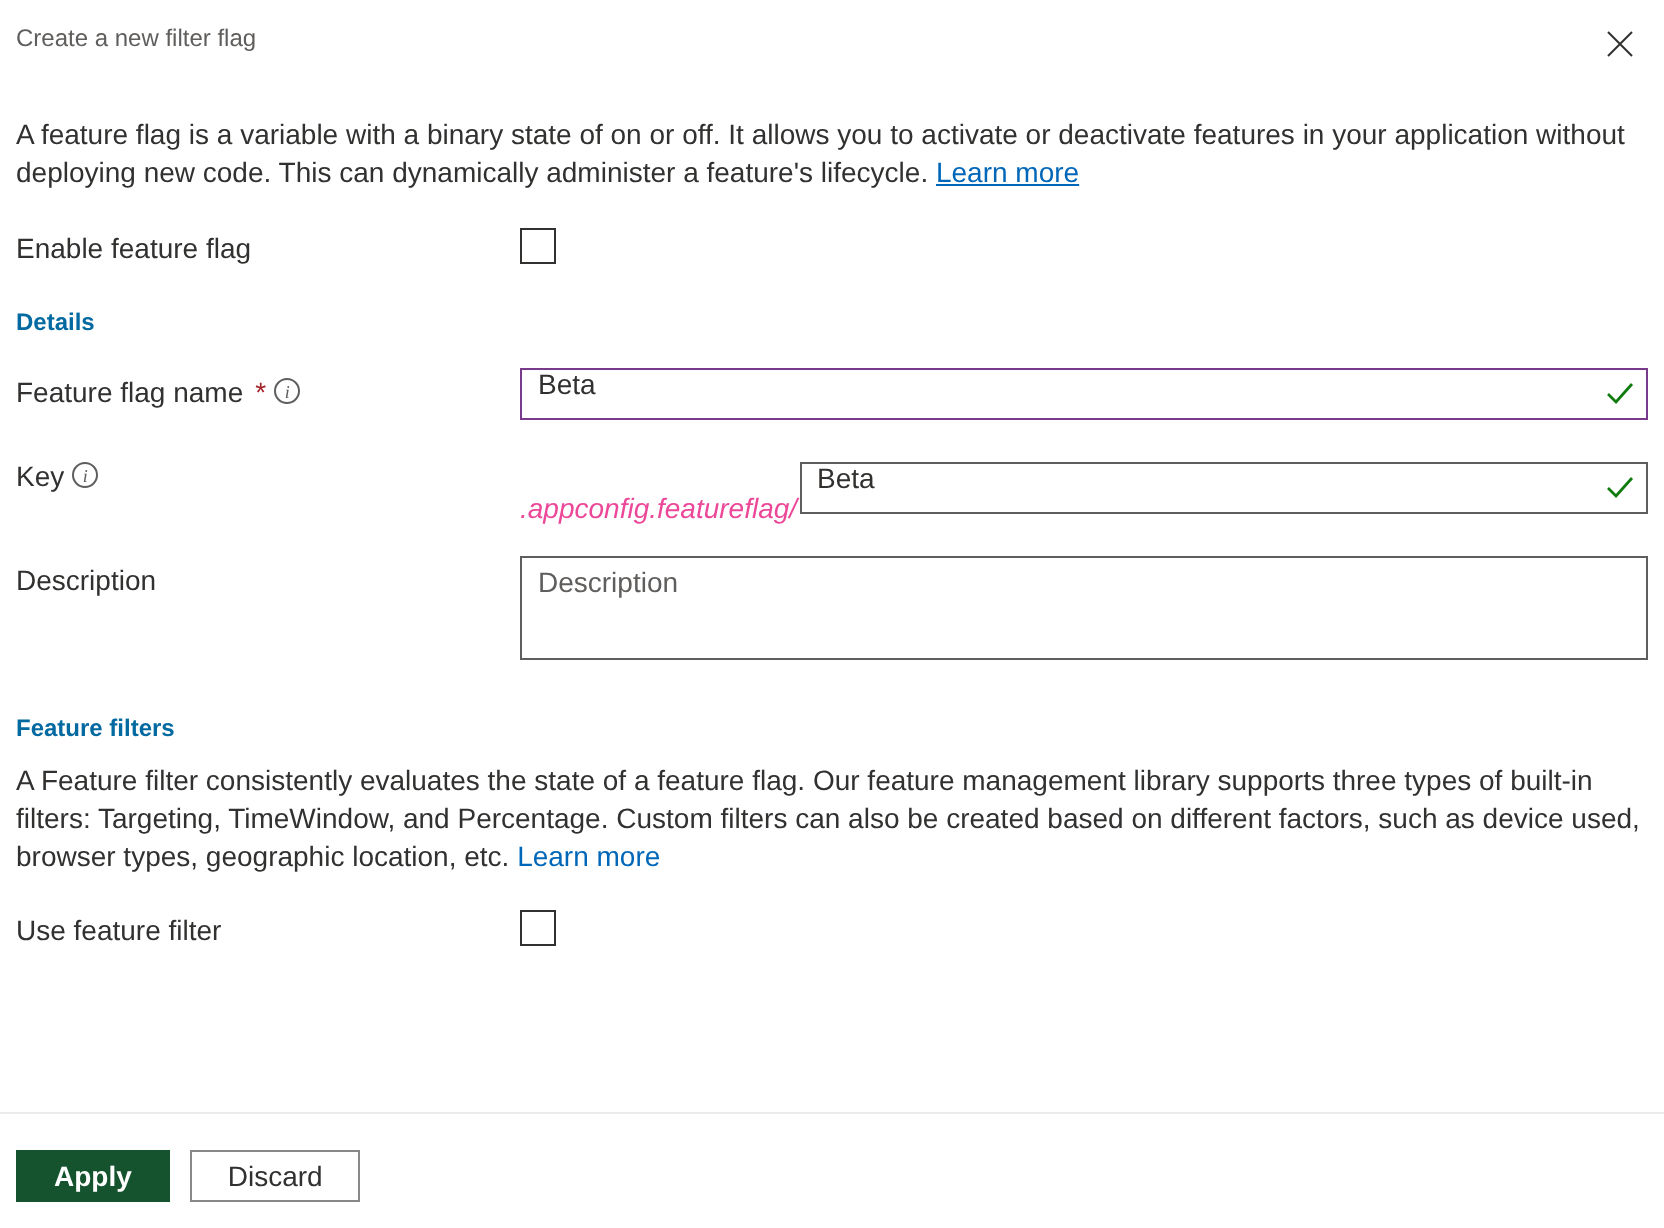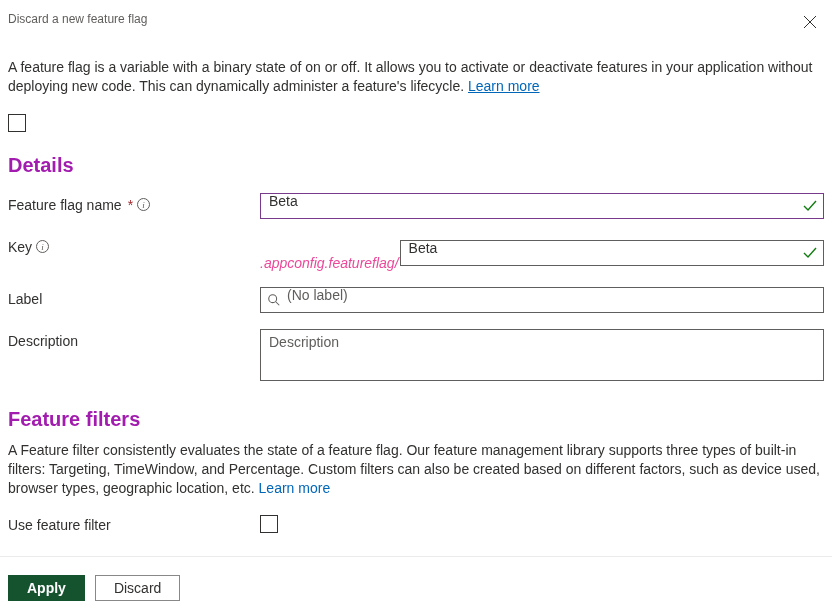--- a/index.html
+++ b/index.html
@@ -67,24 +67,24 @@
   .label-col {
     width: 252px;
     padding-top: 4px;
     display: flex;
     align-items: center;
     gap: 4px;
     color: #323130;
   }
   .field-col { flex: 1; }
   .section-h {
-    font-size: 20px;
+    font-size: 12px;
     font-weight: 600;
     margin-top: 22px;
-    color: #a21caf;
+    color: #0369a1;
   }
   .req { color: #a4262c; margin-left: 2px; }
   .info-icon {
     display: inline-flex;
     width: 13px; height: 13px;
     border: 1px solid #605e5c;
     border-radius: 50%;
     font-size: 9px;
     align-items: center; justify-content: center;
     color: #605e5c;
@@ -175,27 +175,28 @@
 </style>
 </head>
 <body>
 
 <div class="panel">
   <div class="close">
     <svg viewBox="0 0 16 16">
         <path d="M2 2 L14 14 M14 2 L2 14" stroke="#323130" stroke-width="1" fill="none"></path>
       </svg>
   </div>
-  <div class="subtitle">Discard a new feature flag</div>
+  <div class="subtitle">Create a new filter flag</div>
 
   <div class="paragraph">
     <span>A feature flag is a variable with a binary state of on or off. It allows you to activate or deactivate features in your application without deploying new code. This can dynamically administer a feature's lifecycle. </span><a class="link">Learn more</a>
   </div>
 
   <div class="row">
+    <div class="label-col">Enable feature flag</div>
     <div class="field-col">
       <div class="checkbox"></div>
     </div>
   </div>
 
   <div class="section-h">Details</div>
 
   <div class="row">
     <div class="label-col">
       <span>Feature flag name</span>
@@ -225,34 +226,20 @@
         <input class="text-input" value="Beta" style="">
         <span class="valid-check">
           <svg viewBox="0 0 16 16">
               <path d="M2 8 L6 12 L14 3" stroke="#107c10" stroke-width="1.4" fill="none"></path>
             </svg>
         </span>
       </div>
     </div>
   </div>
 
-  <div class="row">
-    <div class="label-col">Label</div>
-    <div class="field-col">
-      <div class="label-input-wrap">
-        <span class="search-ic">
-          <svg viewBox="0 0 16 16">
-              <circle cx="6.5" cy="6.5" r="4.5" stroke="#605e5c" stroke-width="1.2" fill="none"></circle>
-              <line x1="10" y1="10" x2="14" y2="14" stroke="#605e5c" stroke-width="1.2"></line>
-            </svg>
-        </span>
-        <input class="text-input with-search" placeholder="(No label)" style="">
-      </div>
-    </div>
-  </div>
 
   <div class="row">
     <div class="label-col">Description</div>
     <div class="field-col">
       <textarea class="text-input" placeholder="Description" style=""></textarea>
     </div>
   </div>
 
   <div class="section-h" style="margin-top:24px;">Feature filters</div>
   <div class="ff-para">

